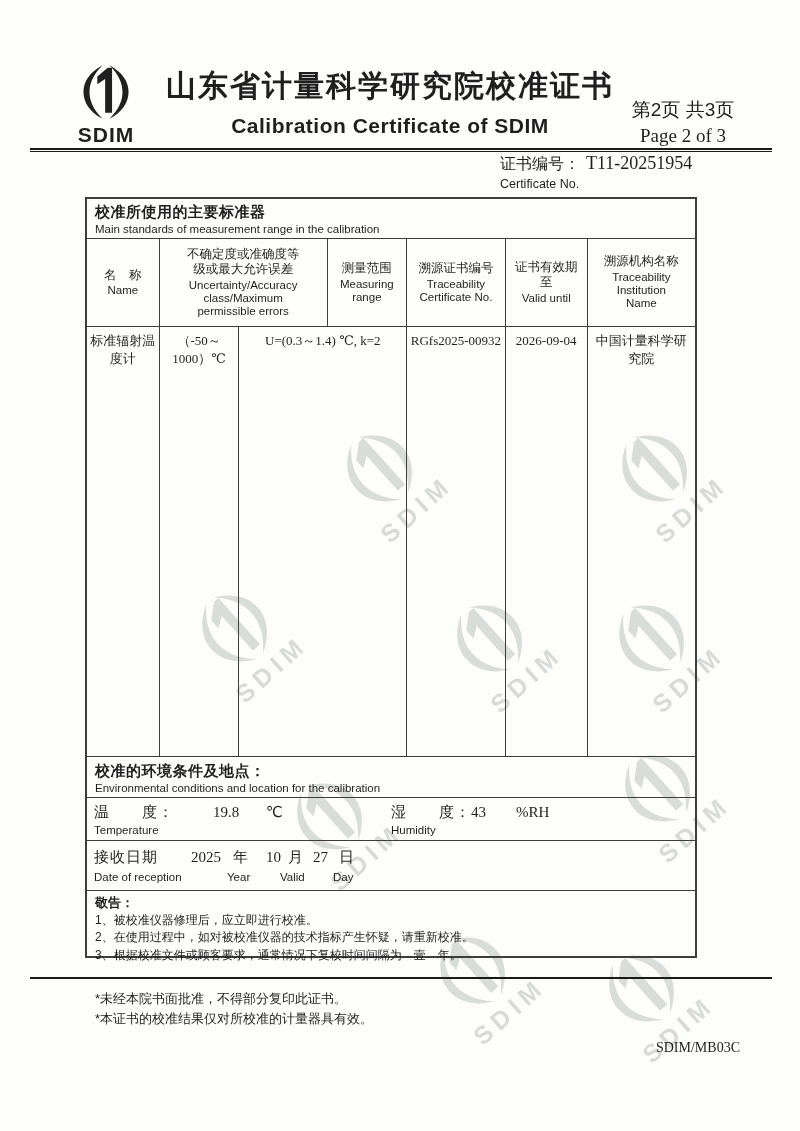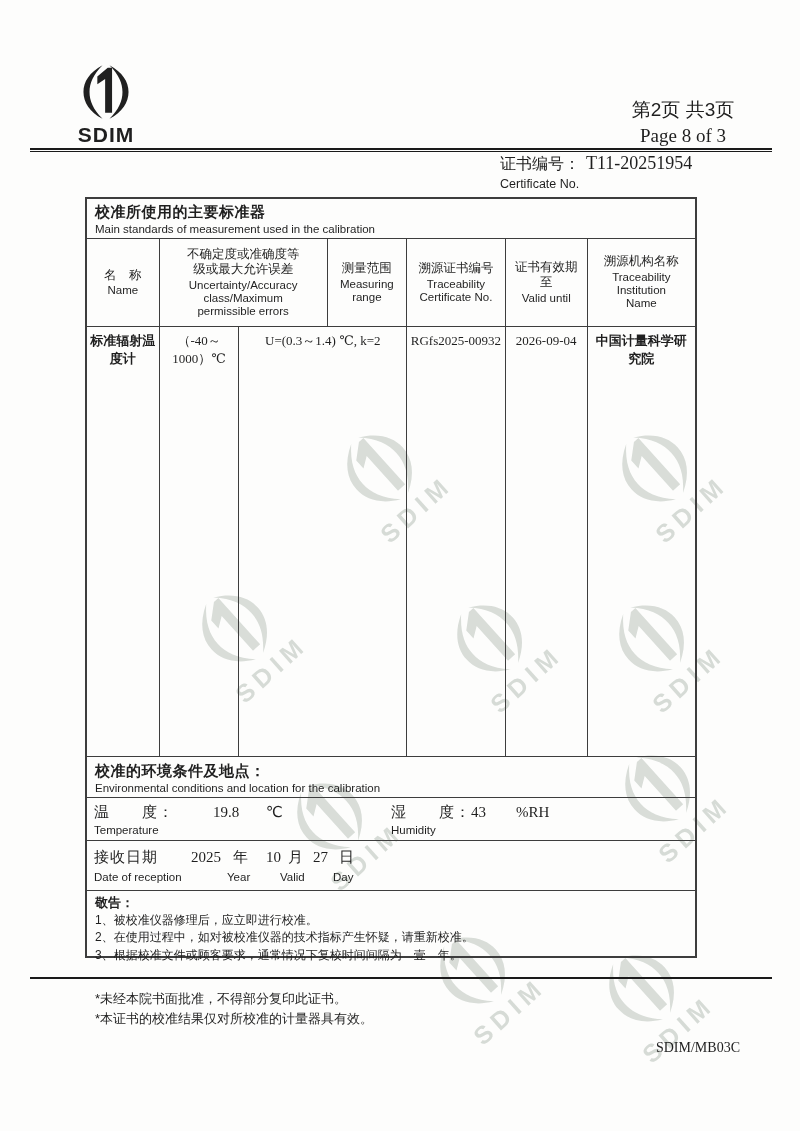--- a/index.html
+++ b/index.html
@@ -48,21 +48,21 @@
   .tr{display:flex;}
   .th-row{height:88px;border-bottom:1px solid var(--border);}
   .body-row{flex:1;}
   .td{border-left:1px solid var(--border);display:flex;flex-direction:column;
       align-items:center;justify-content:center;text-align:center;padding:2px 3px;}
   .td:first-child{border-left:none;}
   .c1{width:11.8%;} .c2{width:13.1%;} .c3{width:27.6%;} .c4{width:16.2%;} .c5{width:13.5%;} .c6{width:17.8%;}
   .hcn{font-size:12.5px;line-height:1.25;}
   .hen{font-size:11.5px;line-height:1.15;margin-top:1px;}
   .body-row .td{justify-content:flex-start;padding-top:5px;font-size:13px;line-height:1.35;}
-  .cell-cn{font-size:12.5px;font-weight:bold;}
+  .cell-cn{font-size:12.5px;}
   .cell-uncertainty::first-letter{font-style:italic;}
 
   .env-title{border-bottom:1px solid var(--border);padding:5px 1px 3px 8px;}
   .row{position:relative;border-bottom:1px solid var(--border);}
   .r-temp{height:43px;}
   .r-other{height:48px;}
   .r-recv{height:50px;}
   .r-notice{flex:0 0 auto;height:65px;padding:3px 8px;}
   .lab{font-size:15px;letter-spacing:1px;}
   .val{font-size:15px;}
@@ -146,37 +146,41 @@
     </div>
 
   <div class="content">
 
     <div class="logo">
       <svg>
           <use href="#sdim-mark"></use>
         </svg>
       <div class="logo-text">SDIM</div>
     </div>
+    <div class="titles">
+      <div class="title-cn">山东省计量科学研究院校准证书</div>
+      <div class="title-en">Calibration Certificate of SDIM</div>
+    </div>
     <div class="page-info">
       <div class="pi-cn">第2页 共3页</div>
-      <div class="pi-en">Page 8 of 3</div>
+      <div class="pi-en">Page 2 of 3</div>
     </div>
     <div class="rule-top"></div>
     <div class="certno">
       <div class="l1">
         <span>证书编号：</span><span class="v serif">T11-20251954</span>
       </div>
       <div class="l2">Certificate No.</div>
     </div>
 
     <div class="box">
 
       <div class="box-sec-title">
         <div class="sec-cn">校准所使用的主要标准器</div>
-        <div class="sec-en">Main standards of measurement used in the calibration</div>
+        <div class="sec-en">Main standards of measurement range in the calibration</div>
       </div>
 
       <div class="std-table">
         <div class="tr th-row">
           <div class="td c1">
             <div class="hcn pre">名　称</div>
             <div class="hen pre">Name</div>
           </div>
           <div class="td c3">
             <div class="hcn pre">不确定度或准确度等
@@ -202,21 +206,21 @@
           <div class="td c6">
             <div class="hcn pre">溯源机构名称</div>
             <div class="hen pre">Traceability
 Institution
 Name</div>
           </div>
         </div>
         <div class="tr body-row">
           <div class="td c1 cell-cn pre">标准辐射温
 度计</div>
-          <div class="td c2 serif pre">（-40～
+          <div class="td c2 serif pre">（-50～
 1000）℃</div>
           <div class="td c3 serif cell-uncertainty pre">U=(0.3～1.4) ℃, k=2</div>
           <div class="td c4 serif pre">RGfs2025-00932</div>
           <div class="td c5 serif pre">2026-09-04</div>
           <div class="td c6 cell-cn pre">中国计量科学研
 究院</div>
         </div>
       </div>
 
       <div class="env-title">

